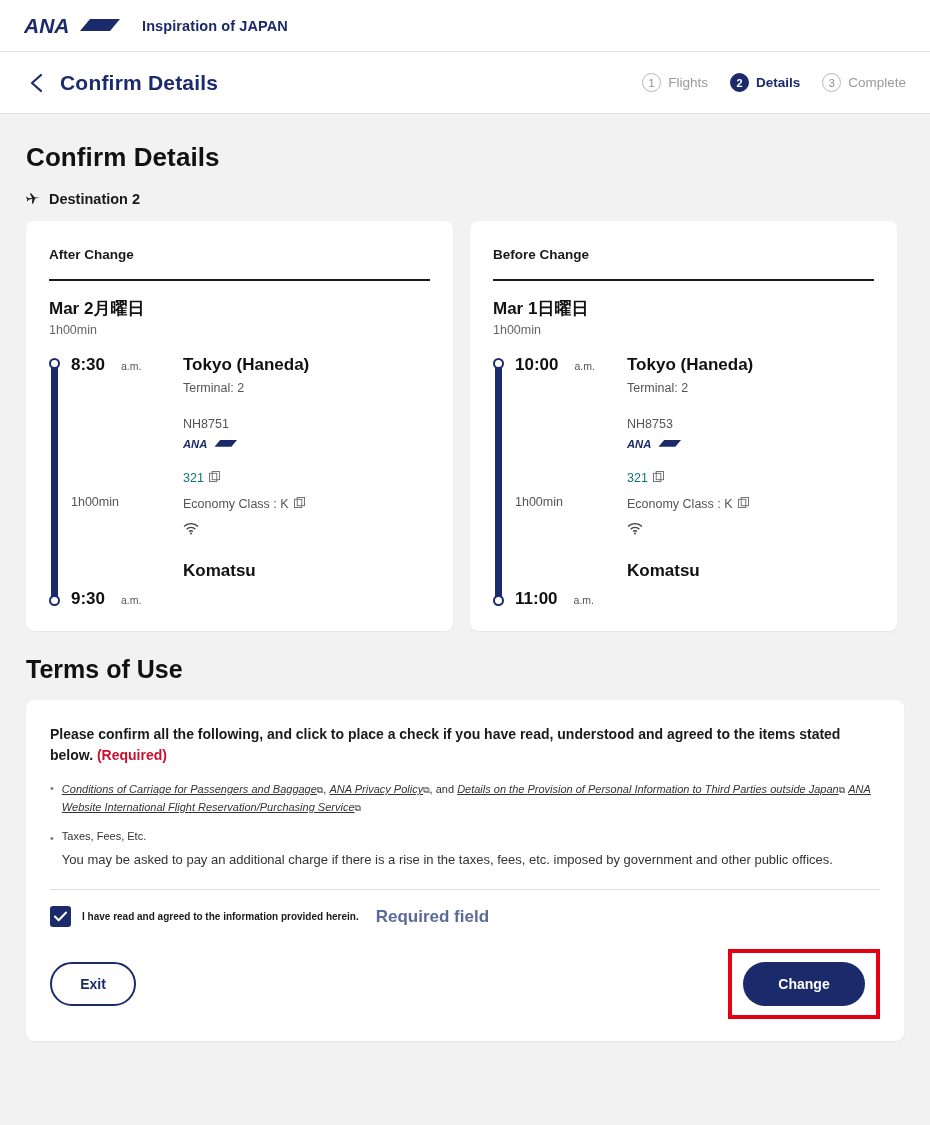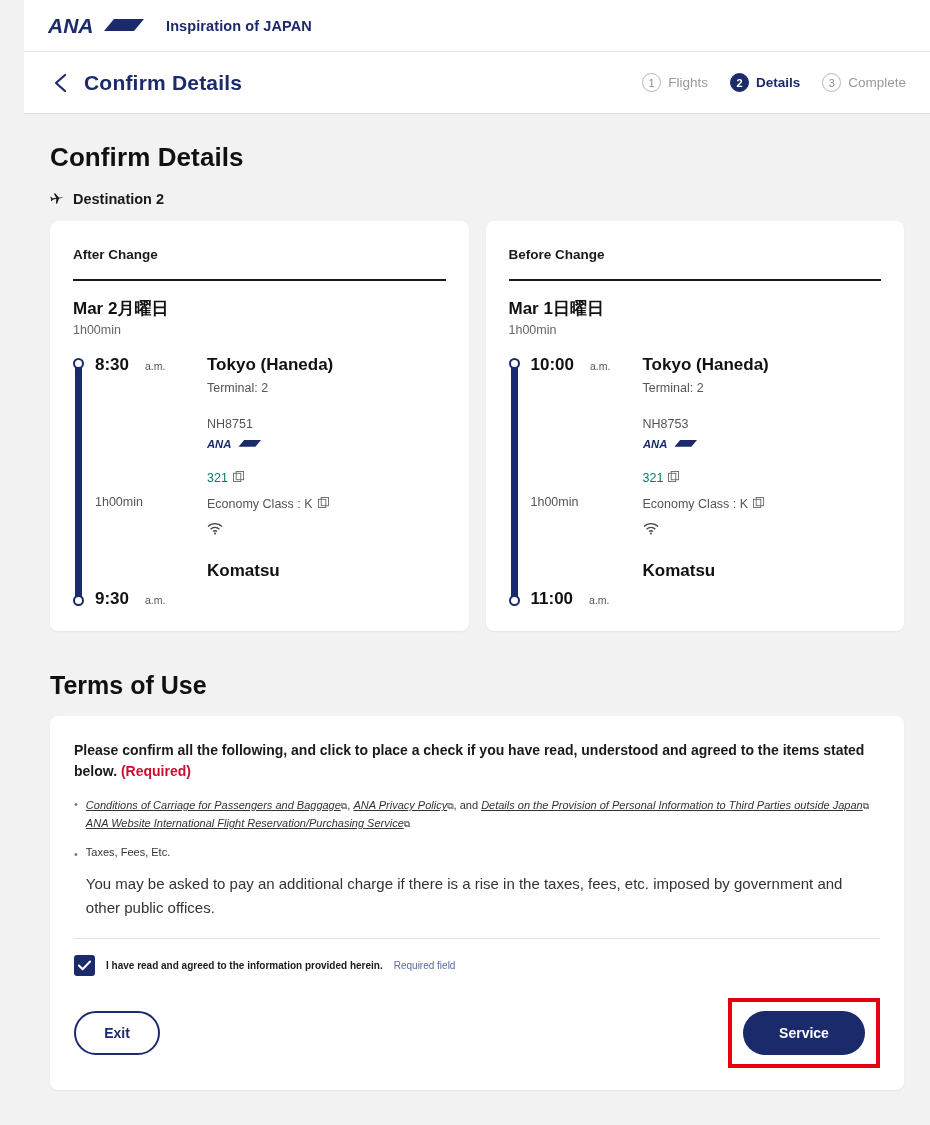--- a/index.html
+++ b/index.html
@@ -3,21 +3,21 @@
 <meta charset="utf-8">
 <style>
   * { box-sizing: border-box; }
   html, body {
     margin: 0; padding: 0;
     width: 930px; height: 1125px;
     background: #ffffff;
     font-family: "Liberation Sans", sans-serif;
     color: #1a1a1a;
   }
-  .page { width: 930px; height: 1125px; position: relative; overflow: hidden; background: #f2f2f2; padding-left: 24px; }
+  .page { width: 930px; height: 1125px; position: relative; overflow: hidden; background: #f2f2f2; }
 
   
   .brandbar {
     height: 52px; background: #ffffff;
     display: flex; align-items: center;
     padding: 0 24px;
     border-bottom: 1px solid #e4e4e4;
   }
   .ana-logo { display: flex; align-items: center; }
   .ana-logo svg { display: block; }
@@ -97,46 +97,46 @@
   .flt-no { font-size: 12.5px; color: #555; margin-top: 22px; }
   .mini-ana { margin-top: 6px; }
   .equip { font-size: 12.5px; color: #0f766e; margin-top: 16px; display: flex; align-items: center; gap: 5px; }
   .cabin { font-size: 12.5px; color: #555; margin-top: 12px; display: flex; align-items: center; gap: 5px; }
   .wifi { margin-top: 10px; color: #444; }
   .arr-row { margin-top: 22px; }
 
   
   h2.terms-title {
     font-size: 25px; font-weight: bold; color: #111;
-    margin: 40px 0 16px 0;
+    margin: 24px 0 16px 0;
   }
   .terms-card {
     background: #fff; border-radius: 8px;
     padding: 24px 24px 22px 24px;
     box-shadow: 0 1px 2px rgba(0,0,0,.06);
     margin-bottom: 26px;
   }
   .terms-lead { font-size: 14px; font-weight: bold; color: #1a1a1a; line-height: 1.5; }
   .req { color: #c8102e; }
   .bullet { display: flex; gap: 8px; margin-top: 14px; }
   .bullet .dot { color: #777; font-size: 11px; line-height: 1.6; }
   .bullet-body { font-size: 11px; color: #333; line-height: 1.65; }
   .lnk { color: #333; text-decoration: underline; cursor: pointer; font-style: italic; }
   .ext { font-size: 9px; }
   .bullet-head { font-size: 11px; color: #333; }
-  .bullet-sub { font-size: 15px; color: #333; margin-top: 14px; line-height: 1.6; }
+  .bullet-sub { font-size: 13px; color: #333; margin-top: 8px; line-height: 1.6; }
   .divider { border-top: 1px solid #e0e0e0; margin: 18px 0 16px 0; }
 
   .agree-row { display: flex; align-items: center; gap: 11px; }
   .chk {
     width: 21px; height: 21px; border-radius: 3px; background: #1b2a6b;
     display: flex; align-items: center; justify-content: center; cursor: pointer;
   }
   .agree-text { font-size: 10px; font-weight: bold; color: #1a1a1a; }
-  .agree-note { font-size: 10px; color: #5a6b9a; font-weight: normal; }
+  .agree-note { font-size: 17px; color: #5a6b9a; margin-left: 6px; font-weight: bold; }
 
   .btn-row { display: flex; align-items: center; margin-top: 22px; }
   .btn-exit {
     width: 86px; height: 44px; border-radius: 24px;
     border: 2px solid #1b2a6b; background: #fff; color: #1b2a6b;
     font-size: 14px; font-weight: bold; cursor: pointer;
     display: flex; align-items: center; justify-content: center;
   }
   .btn-change-wrap {
     margin-left: auto; border: 4px solid #e60012; padding: 9px 11px;
@@ -361,20 +361,20 @@
             <polyline points="1,5.5 5,9.5 13,1.2" fill="none" stroke="#ffffff" stroke-width="2.2" stroke-linecap="round" stroke-linejoin="round"></polyline>
           </svg>
         </span>
         <span class="agree-text">I have read and agreed to the information provided herein.</span>
         <span class="agree-note">Required field</span>
       </div>
 
       <div class="btn-row">
         <button class="btn-exit">Exit</button>
         <div class="btn-change-wrap">
-          <button class="btn-change">Service</button>
+          <button class="btn-change">Change</button>
         </div>
       </div>
     </div>
   </div>
 
   <div class="footer-strip"></div>
 </div>
 
 </body></html>

